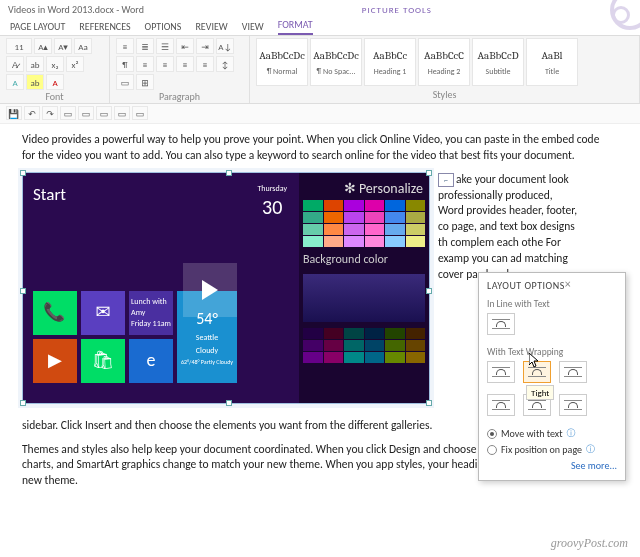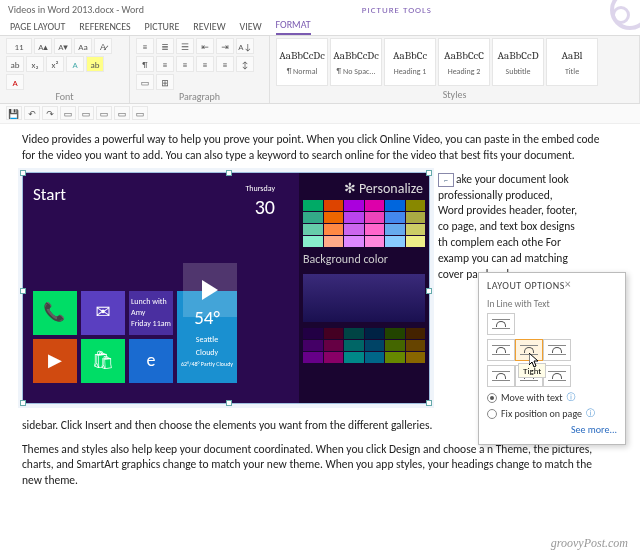--- a/index.html
+++ b/index.html
@@ -35,21 +35,21 @@
   .pers { color: #ddd; font-size: 14px; text-align: right; padding: 2px; }
   .swatches { display: grid; grid-template-columns: repeat(6, 1fr); gap: 1px; }
   .sw { height: 11px; }
   .bgprev { height: 48px; margin: 6px 0; background: linear-gradient(#3a2a7a,#1a1050); }
   .wraptext { position: absolute; left: 416px; top: 0; width: 140px; font-size: 11.5px; line-height: 1.38; }
   .layout-icon { display: inline-block; width: 16px; height: 14px; border: 1px solid #88a; vertical-align: middle; margin-right: 2px; font-size: 8px; text-align: center; line-height: 12px; color: #357; }
   .popup { position: absolute; right: 14px; top: 272px; width: 148px; background: #fff; border: 1px solid #bbb; box-shadow: 2px 2px 6px rgba(0,0,0,.2); padding: 6px 8px 8px; font-size: 10px; }
   .popup-hd { display: flex; font-size: 10px; color: #444; letter-spacing: .5px; margin-bottom: 6px; }
   .popup-close { color: #888; cursor: pointer; font-size: 12px; line-height: 10px; }
   .popup-sec { font-size: 9.5px; color: #777; margin: 4px 0 3px; }
-  .wrap-row { display: flex; gap: 0; margin-bottom: 4px; }
+  .wrap-row { display: flex; gap: 8px; margin-bottom: 11px; }
   .wrap-opt { width: 28px; height: 22px; border: 1px solid #ccc; display: flex; align-items: center; justify-content: center; position: relative; cursor: pointer; }
   .wrap-opt.sel { border-color: #f0a030; background: #fff4e0; }
   .wrap-glyph { width: 18px; height: 14px; position: relative; }
   .wg-lines::before,.wg-lines::after { content:""; position:absolute; left:0; right:0; height:1px; background:#888; }
   .wg-lines::before { top:2px; } .wg-lines::after { bottom:2px; }
   .wg-arc { position:absolute; left:4px; top:4px; width:10px; height:6px; border:1px solid #555; border-bottom:none; border-radius: 6px 6px 0 0; }
   .tooltip { position: absolute; top: 23px; left: 2px; background: #fffde8; border: 1px solid #ccc; font-size: 9px; padding: 1px 4px; white-space: nowrap; z-index: 5; }
   .radio-row { display: flex; align-items: center; gap: 4px; font-size: 10px; color: #333; margin: 3px 0; }
   .radio { width: 10px; height: 10px; border: 1px solid #888; border-radius: 50%; display: inline-flex; align-items: center; justify-content: center; }
   .radio.checked::after { content:""; width:4px; height:4px; background:#555; border-radius:50%; }
@@ -70,28 +70,28 @@
   </div>
 
 <div class="titlebar">
   <span class="apptitle">Videos in Word 2013.docx - Word</span>
   <span class="pictool">PICTURE TOOLS</span>
 </div>
 
 <div class="ribbon-tabs">
   <span class="ribbon-tab">PAGE LAYOUT</span>
   <span class="ribbon-tab">REFERENCES</span>
-  <span class="ribbon-tab">PICTURE</span>
+  <span class="ribbon-tab">OPTIONS</span>
   <span class="ribbon-tab">REVIEW</span>
   <span class="ribbon-tab">VIEW</span>
   <span class="ribbon-tab active">FORMAT</span>
 </div>
 
 <div class="ribbon">
-  <div class="rgroup" style="width:130px">
+  <div class="rgroup" style="width:110px">
     <div class="body">
       <div class="rbtn" style="width:26px">11</div>
       <div class="rbtn">A▴</div>
       <div class="rbtn">A▾</div>
       <div class="rbtn">Aa</div>
       <div class="rbtn">A̷</div>
       <div class="rbtn">ab</div>
       <div class="rbtn">x₂</div>
       <div class="rbtn">x²</div>
       <div class="rbtn" style="color:#4aa">A</div>
@@ -169,30 +169,30 @@
       <div class="handle" style="left:-3px;top:-3px"></div>
       <div class="handle" style="right:-3px;top:-3px"></div>
       <div class="handle" style="left:-3px;bottom:-3px"></div>
       <div class="handle" style="right:-3px;bottom:-3px"></div>
       <div class="handle" style="left:50%;top:-3px"></div>
       <div class="handle" style="left:50%;bottom:-3px"></div>
       <div class="handle" style="left:-3px;top:50%"></div>
       <div class="handle" style="right:-3px;top:50%"></div>
       <div class="vs-left">
         <div class="vs-start">Start</div>
-        <div style="position:absolute;right:24px;top:10px;text-align:right;font-size:8px">
+        <div style="position:absolute;right:12px;top:10px;text-align:center;font-size:8px">
           <div>Thursday</div>
           <div style="font-size:20px;font-weight:200">30</div>
         </div>
         <div class="tiles">
           <div class="tile" style="background:#0d6">📞</div>
           <div class="tile" style="background:#5a3fc0">✉</div>
           <div class="tile" style="background:#4a2fa0;font-size:8px;padding:2px">Lunch with Amy<br>Friday 11am</div>
           <div class="tile weather" style="background:#1a90d0">
-            <div style="font-size:19px">54°</div>
+            <div style="font-size:16px">54°</div>
             <div>Seattle</div>
             <div>Cloudy</div>
             <div style="font-size:6px">62°/48° Partly Cloudy</div>
           </div>
           <div class="tile" style="background:#d04a10">▶</div>
           <div class="tile" style="background:#0d6">🛍</div>
           <div class="tile" style="background:#1a6bd0">e</div>
         </div>
         <div class="playbtn">
             <div class="playtri"></div>
@@ -265,20 +265,21 @@
     <span class="popup-close">×</span>
   </div>
   <div class="popup-sec">In Line with Text</div>
   <div class="wrap-row">
     <div class="wrap-opt">
         <div class="wrap-glyph wg-lines">
           <div class="wg-arc"></div>
         </div>
       </div>
   </div>
+  <div class="popup-sec">With Text Wrapping</div>
   <div class="wrap-row">
     <div class="wrap-opt">
         <div class="wrap-glyph wg-lines">
           <div class="wg-arc"></div>
         </div>
       </div>
     <div class="wrap-opt sel">
       <div class="wrap-glyph wg-lines">
           <div class="wg-arc"></div>
         </div>

